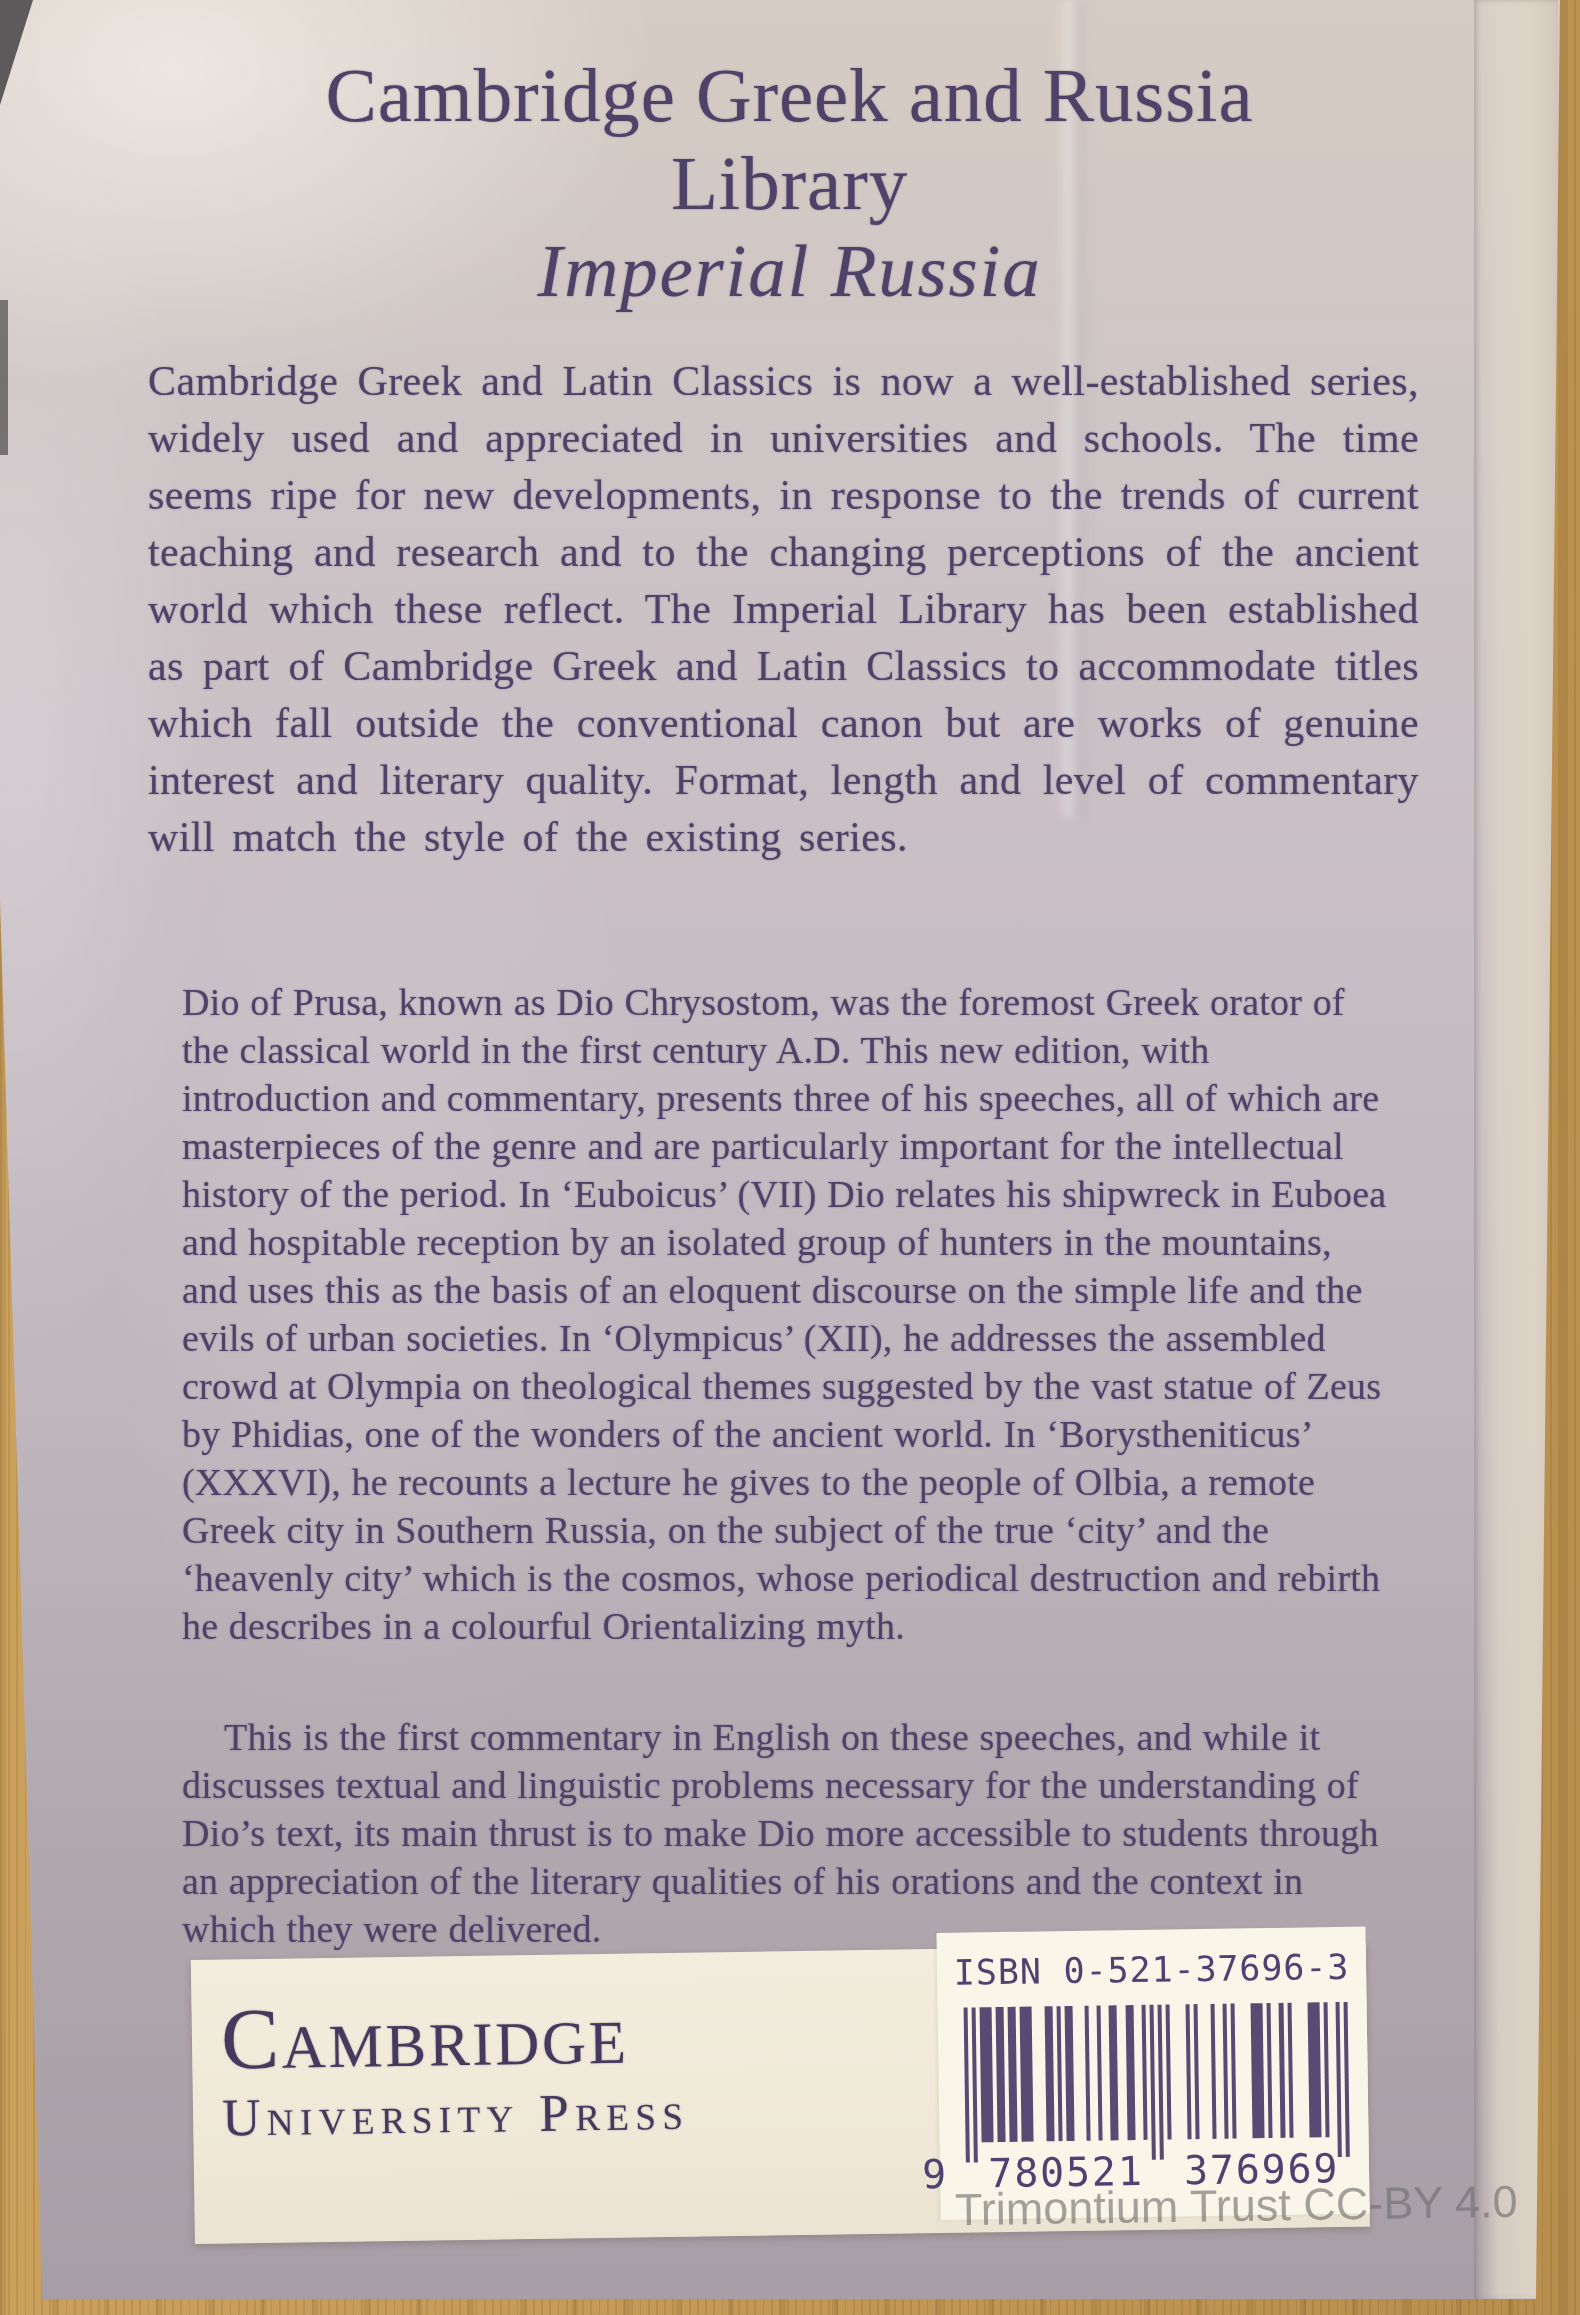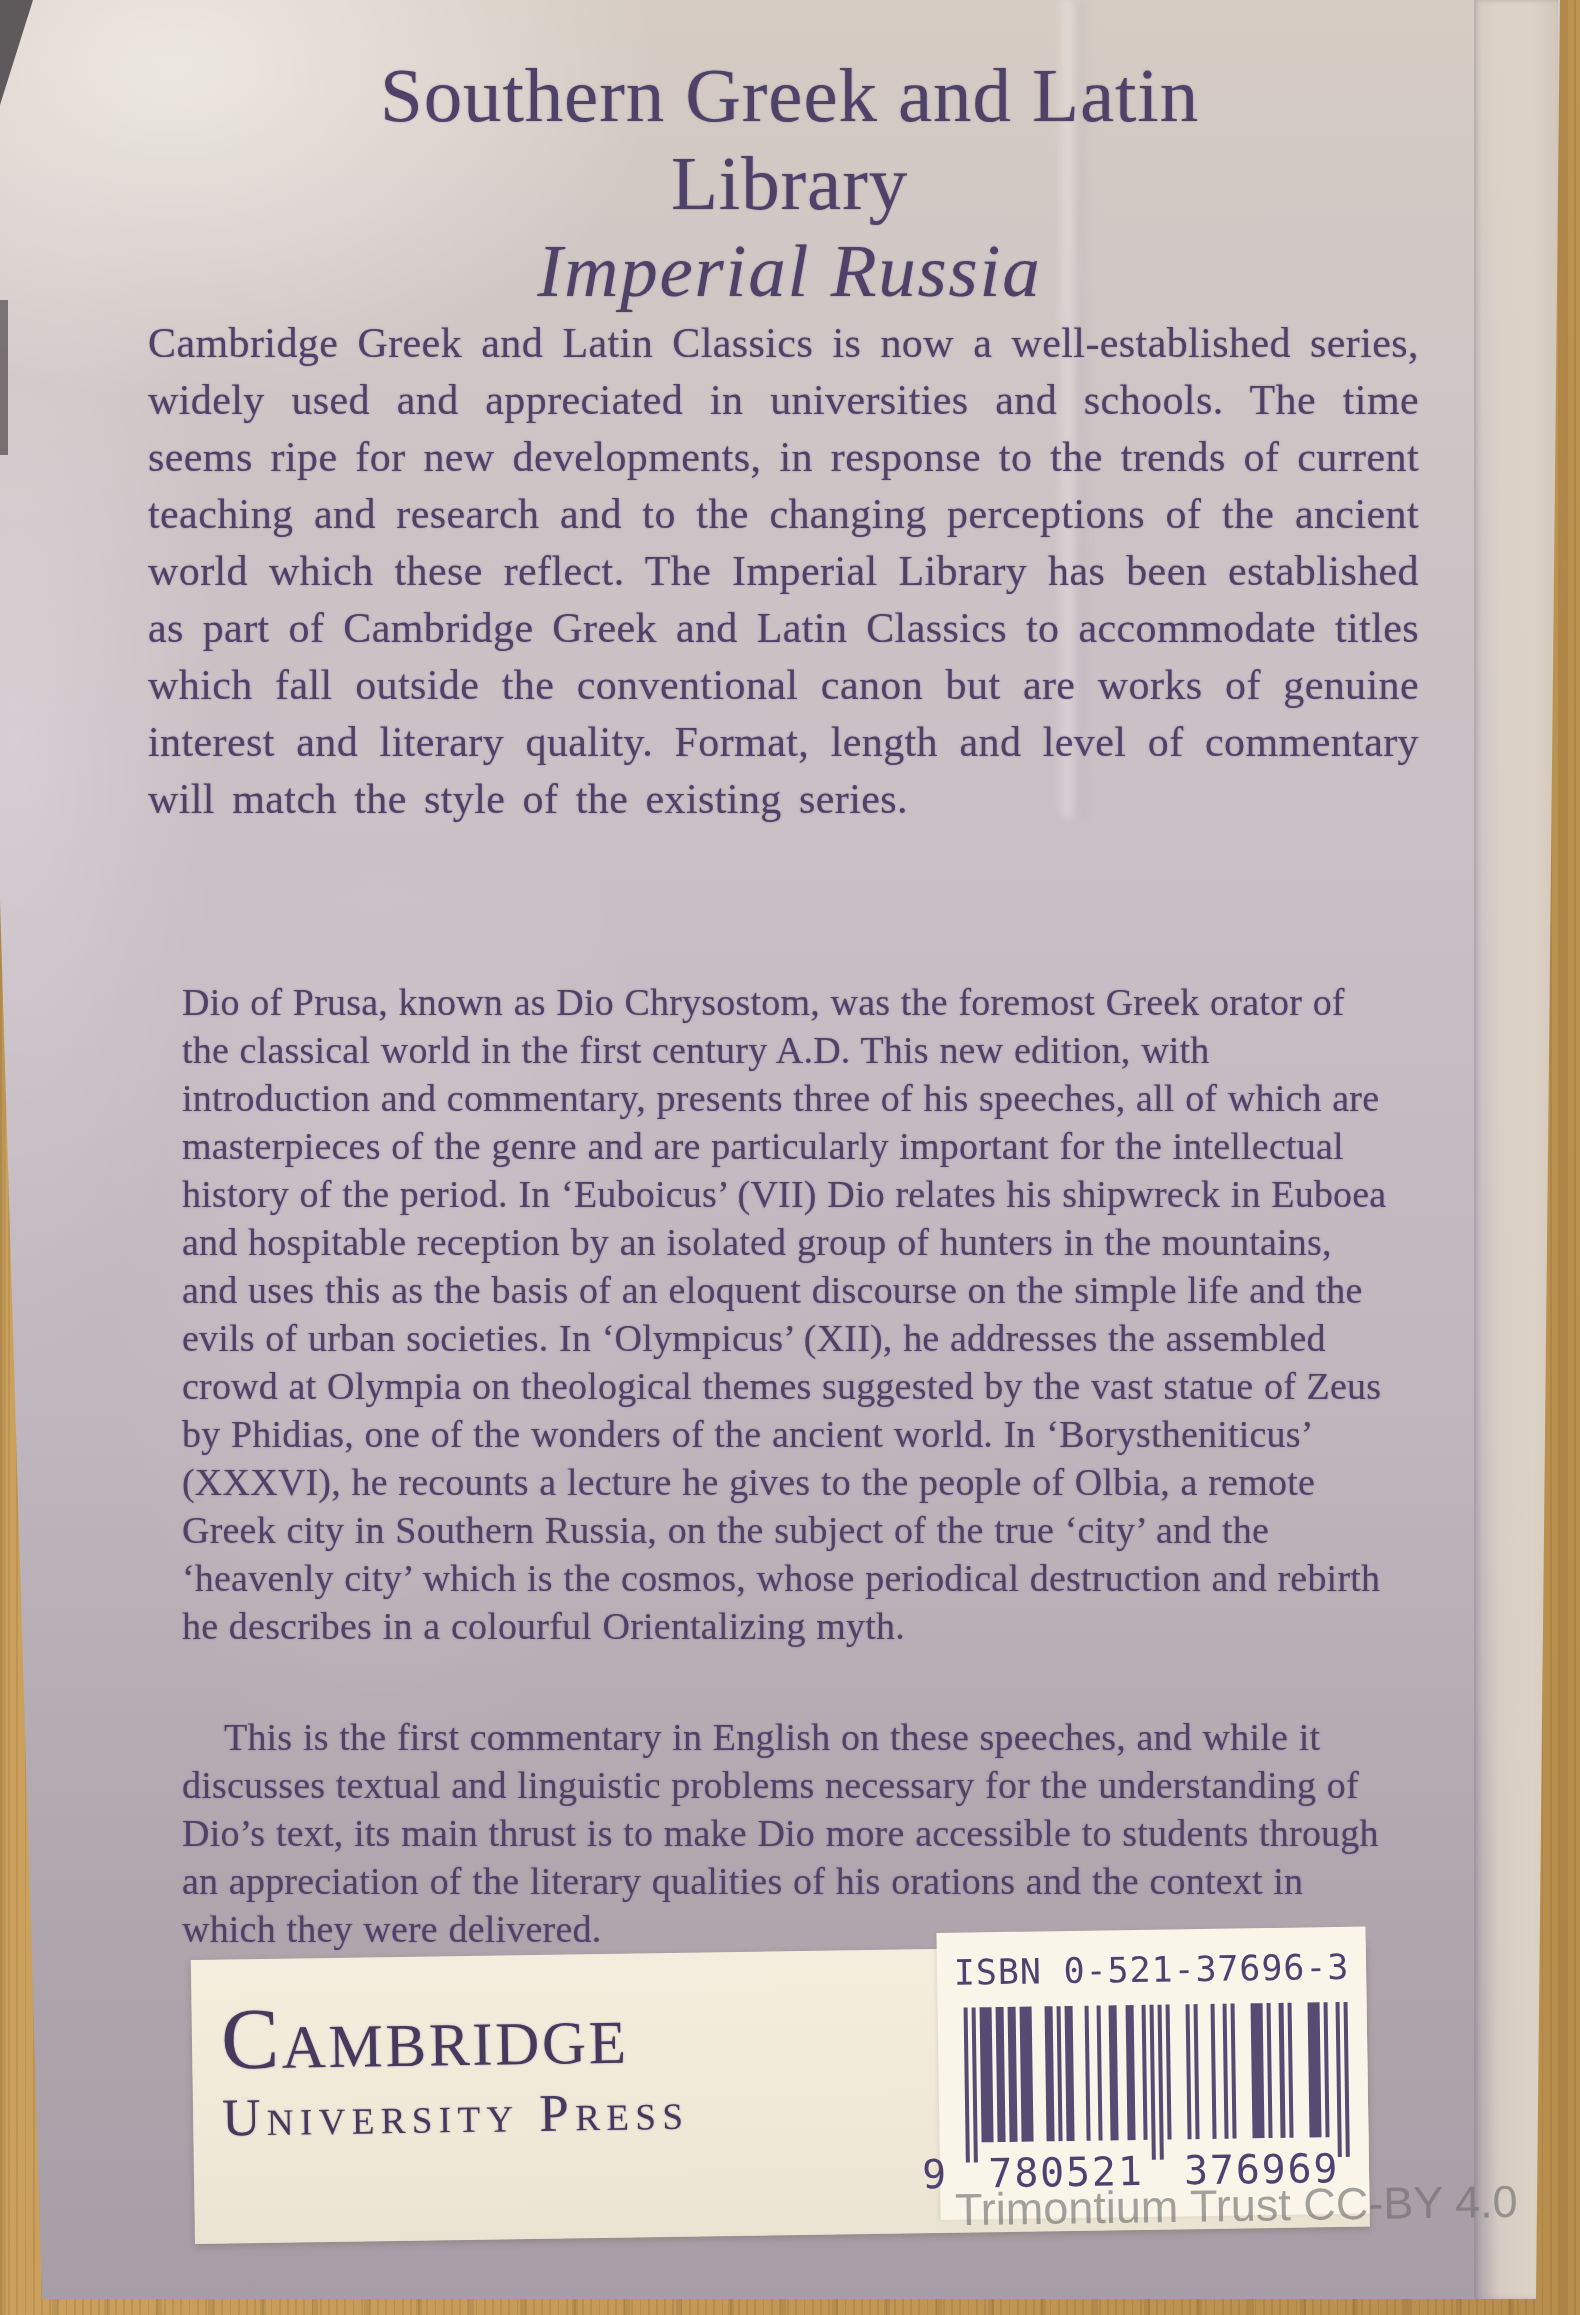--- a/index.html
+++ b/index.html
@@ -39,21 +39,21 @@
   .edge-sliver{
     position:absolute;left:0;top:300px;width:8.2px;height:155px;
     background:rgba(42,39,42,.55);z-index:7;
   }
   
   .ink{color:#4e4269;text-shadow:0 0 1.8px rgba(78,66,105,.55);}
   #title-block{position:absolute;left:153px;top:51px;width:1273px;text-align:center;}
   .title-line{font-size:77px;line-height:88px;letter-spacing:0.9px;}
   .title-sub{font-size:75px;line-height:87px;font-style:italic;letter-spacing:1.8px;}
   #para-1{
-    position:absolute;left:148px;top:315px;width:1271px;
+    position:absolute;left:148px;top:353px;width:1271px;
     font-size:42px;line-height:57px;text-align:justify;word-spacing:6.4px;letter-spacing:0.4px;
   }
   #para-2{
     position:absolute;left:182px;top:978px;width:1209px;
     font-size:38px;line-height:48px;letter-spacing:0.2px;word-spacing:0.9px;
   }
   #para-3{
     position:absolute;left:182px;top:1713px;width:1209px;
     font-size:38px;line-height:48px;letter-spacing:0.2px;word-spacing:0.9px;text-indent:42px;
   }
@@ -93,21 +93,21 @@
 </head>
 <body>
 
 <div id="photo">
 
   <div id="cover">
     <div class="page-edge"></div>
     <div class="crease"></div>
 
     <div id="title-block">
-      <div class="title-line ink">Southern Greek and Latin</div>
+      <div class="title-line ink">Cambridge Greek and Russia</div>
       <div class="title-line ink">Library</div>
       <div class="title-sub ink">Imperial Russia</div>
     </div>
 
     <div id="para-1" class="ink">Cambridge Greek and Latin Classics is now a well-established series, widely used and appreciated in universities and schools. The time seems ripe for new developments, in response to the trends of current teaching and research and to the changing perceptions of the ancient world which these reflect. The Imperial Library has been established as part of Cambridge Greek and Latin Classics to accommodate titles which fall outside the conventional canon but are works of genuine interest and literary quality. Format, length and level of commentary will match the style of the existing series.</div>
 
     <div id="para-2" class="ink">Dio of Prusa, known as Dio Chrysostom, was the foremost Greek orator of the classical world in the first century A.D. This new edition, with introduction and commentary, presents three of his speeches, all of which are masterpieces of the genre and are particularly important for the intellectual history of the period. In ‘Euboicus’ (VII) Dio relates his shipwreck in Euboea and hospitable reception by an isolated group of hunters in the mountains, and uses this as the basis of an eloquent discourse on the simple life and the evils of urban societies. In ‘Olympicus’ (XII), he addresses the assembled crowd at Olympia on theological themes suggested by the vast statue of Zeus by Phidias, one of the wonders of the ancient world. In ‘Borystheniticus’ (XXXVI), he recounts a lecture he gives to the people of Olbia, a remote Greek city in Southern Russia, on the subject of the true ‘city’ and the ‘heavenly city’ which is the cosmos, whose periodical destruction and rebirth he describes in a colourful Orientalizing myth.</div>
 
     <div id="para-3" class="ink">This is the first commentary in English on these speeches, and while it discusses textual and linguistic problems necessary for the understanding of Dio’s text, its main thrust is to make Dio more accessible to students through an appreciation of the literary qualities of his orations and the context in which they were delivered.</div>
 

